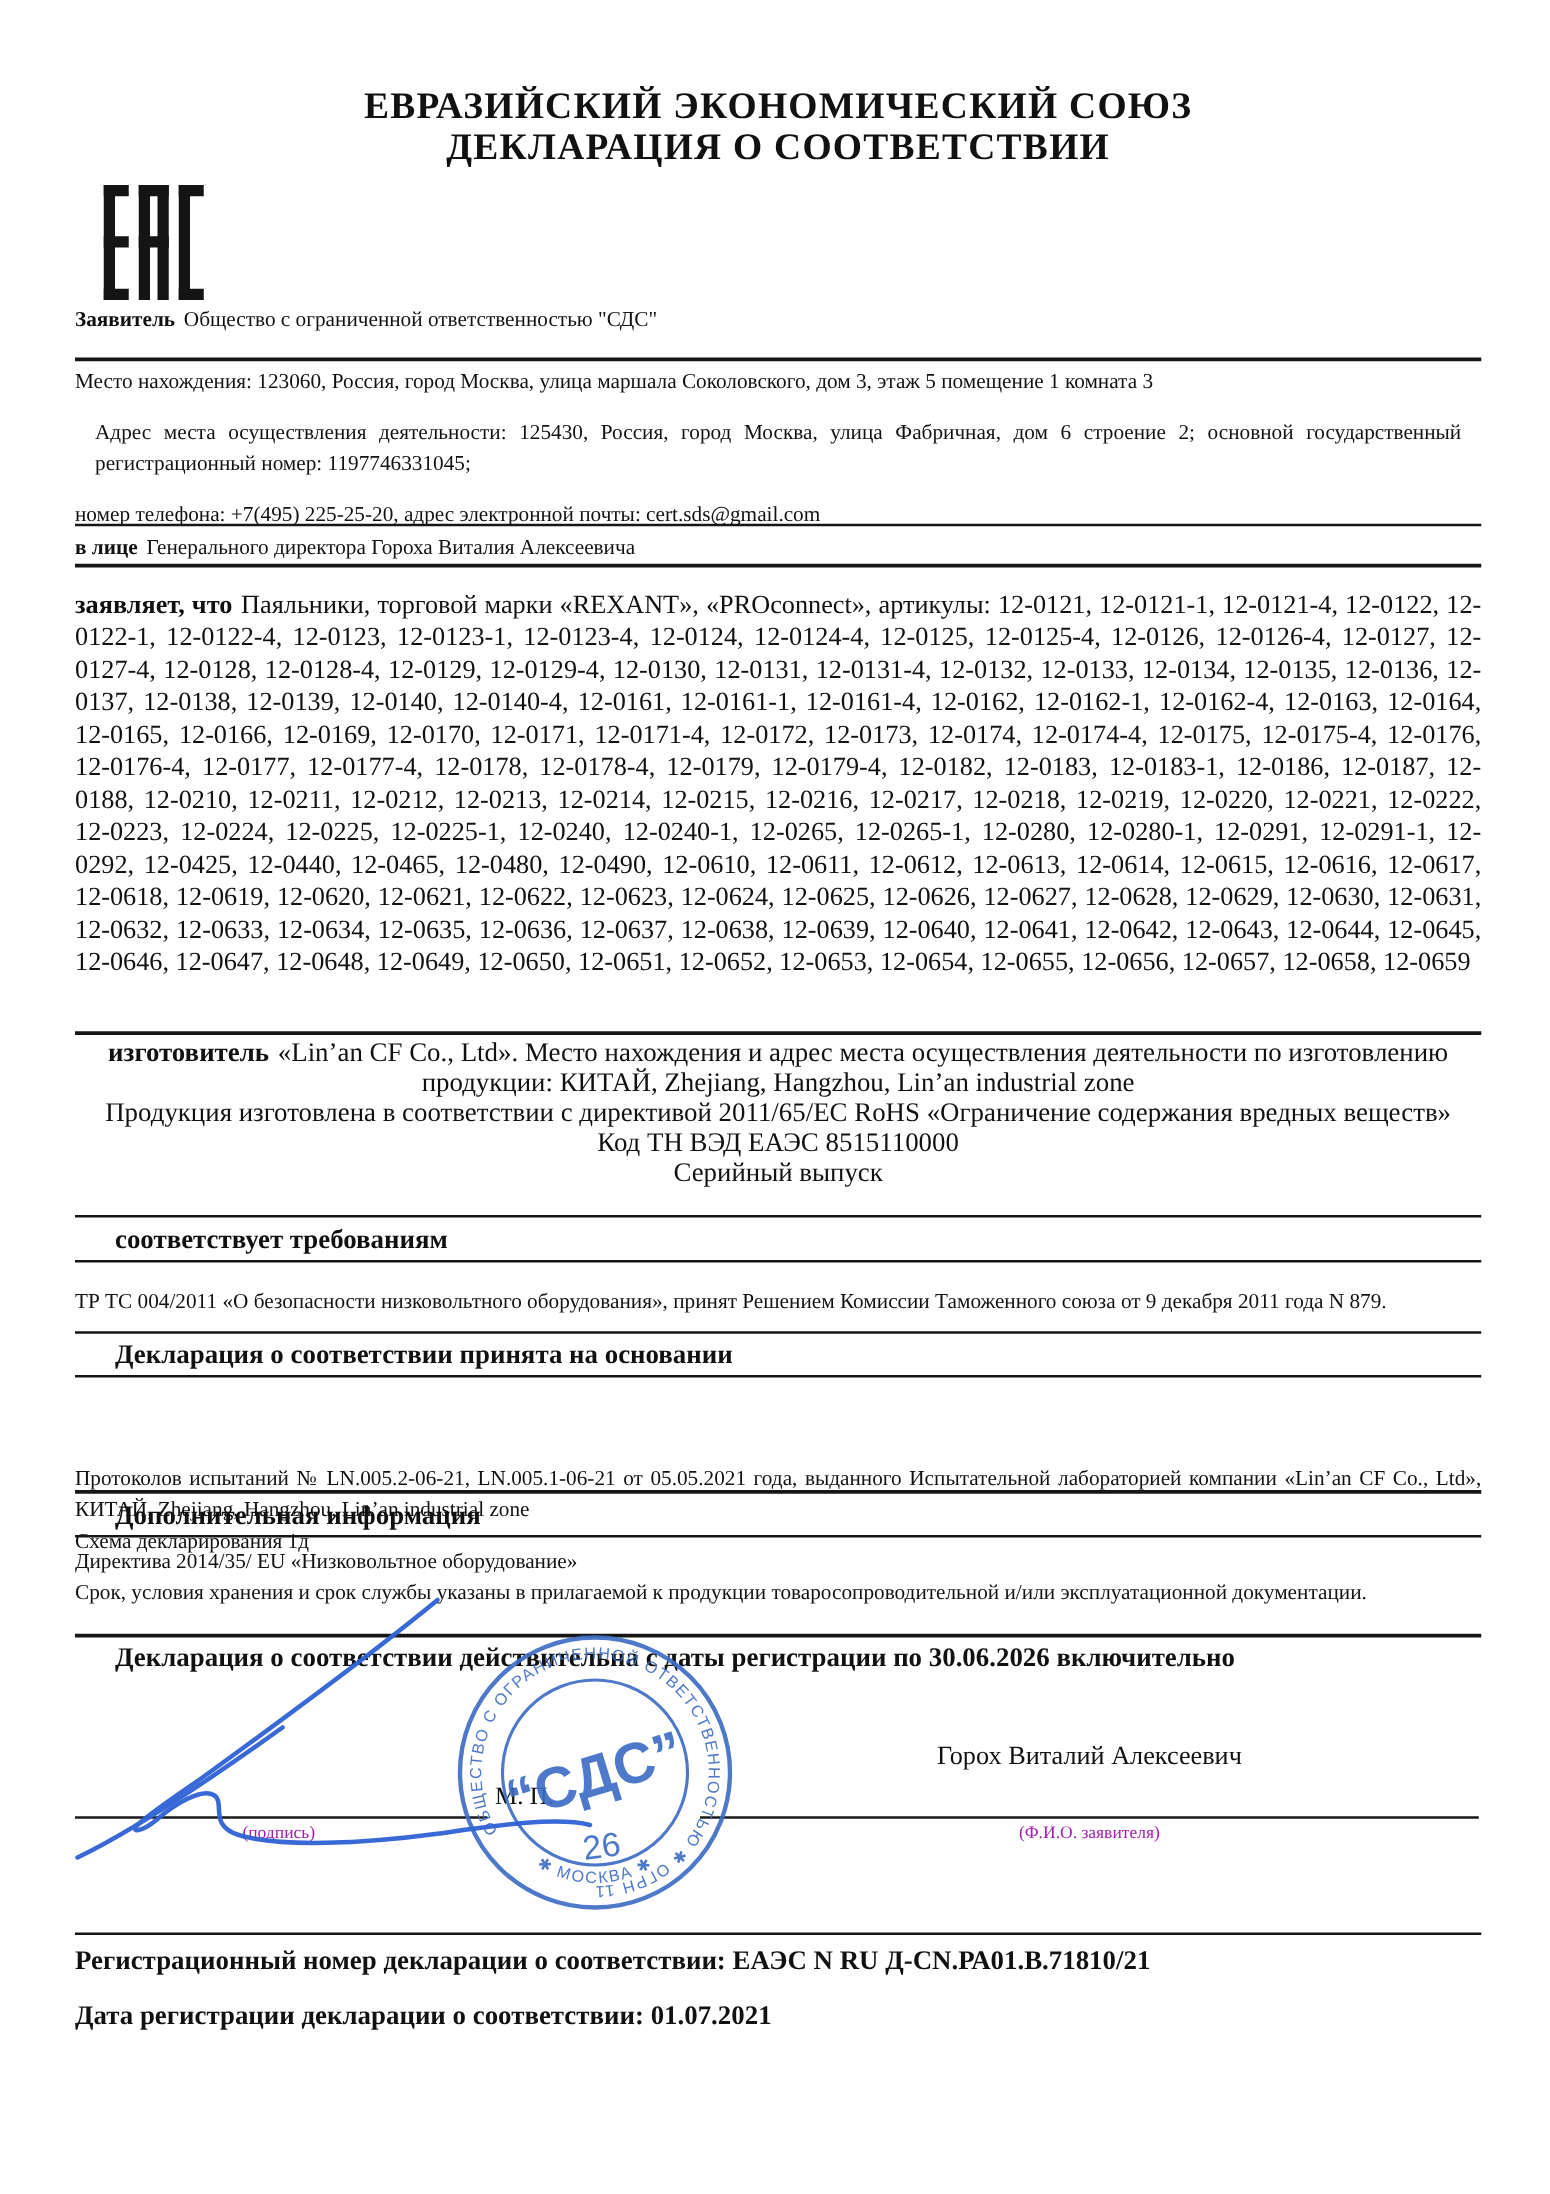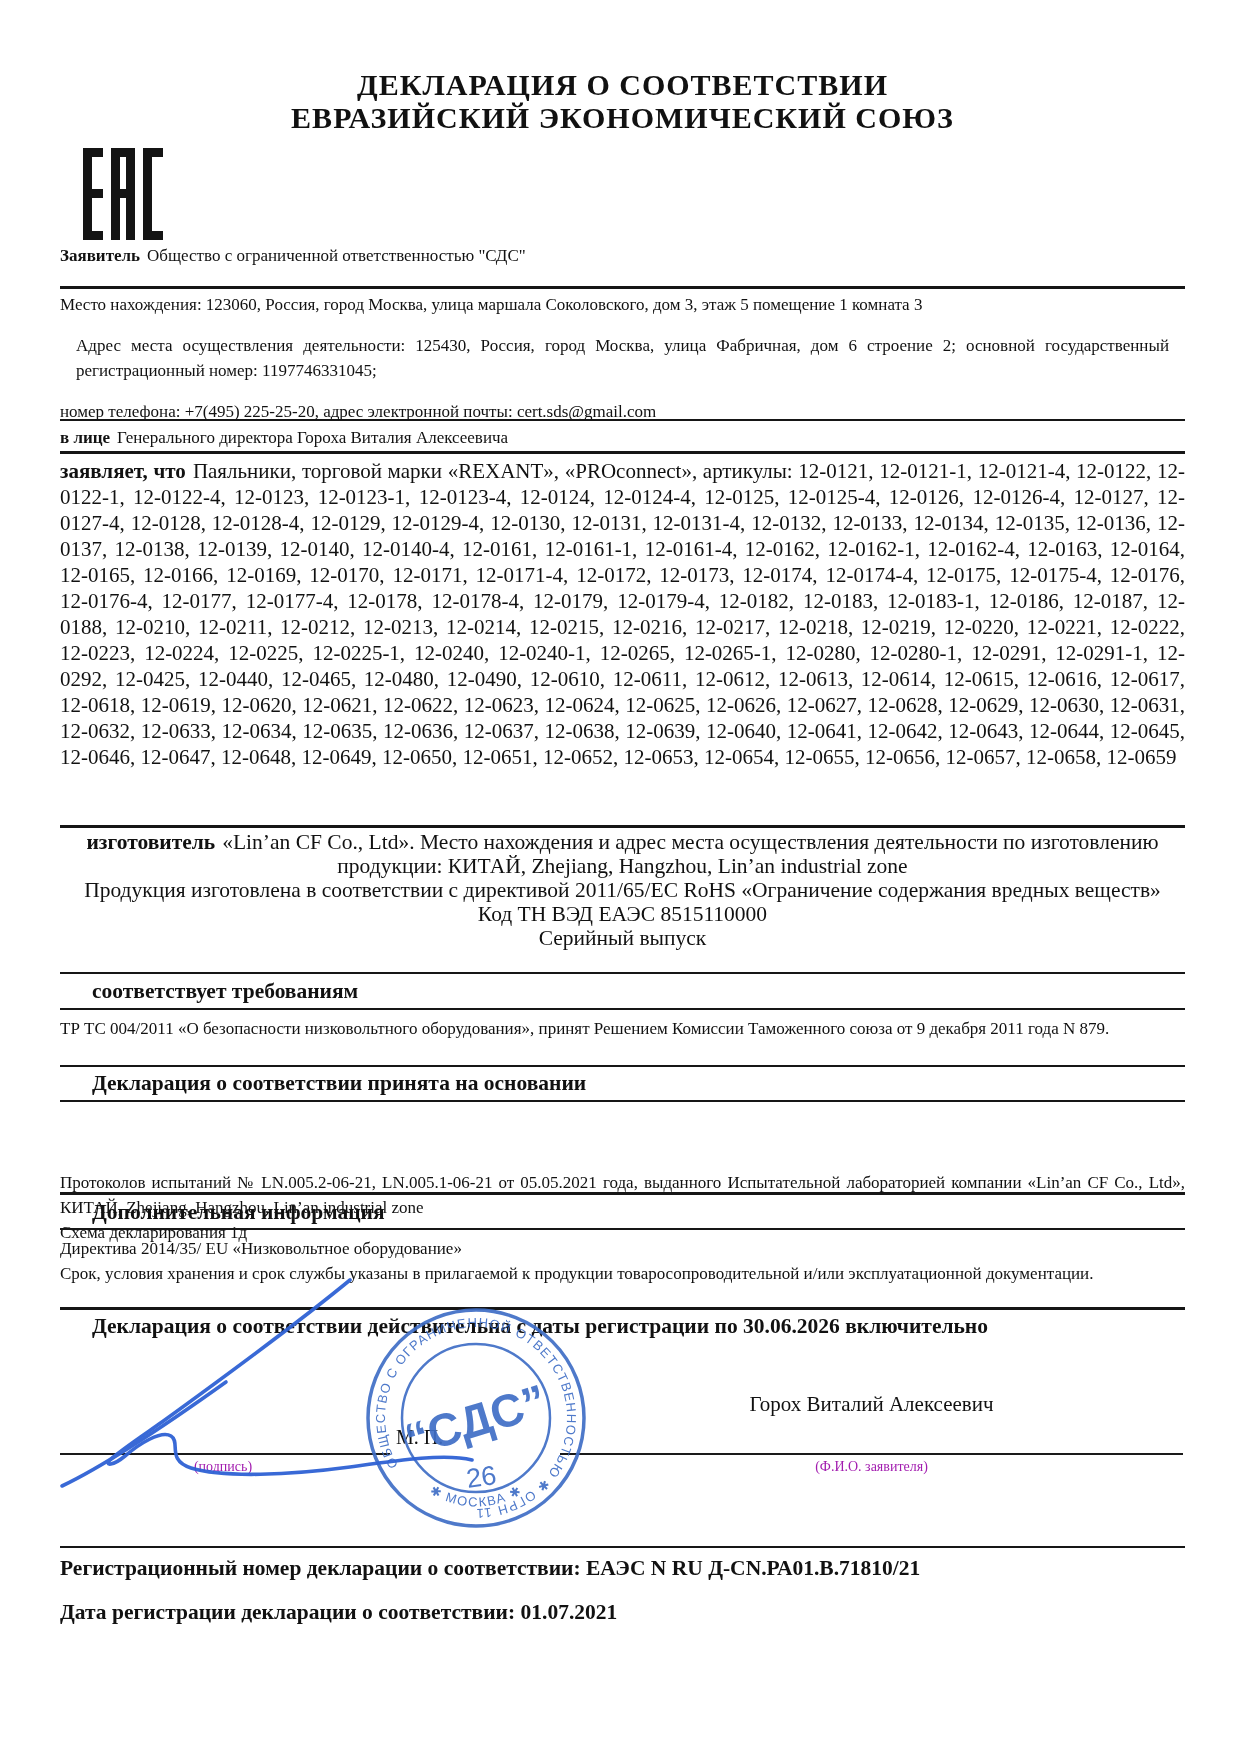--- a/index.html
+++ b/index.html
@@ -12,41 +12,41 @@
     overflow:hidden;
   }
   .abs{position:absolute;}
   .titles{left:60px;width:1125px;top:68px;text-align:center;font-weight:bold;
           font-size:30px;line-height:33px;letter-spacing:1px;}
   .hr{left:60px;width:1125px;background:#161616;}
   .hr.thin{height:2px;}
   .hr.thick{height:3px;}
   .line{font-size:17px;line-height:25px;}
   .lbl{font-weight:bold;margin-right:7px;}
-  .just{text-align:justify;}
+  .just{text-align:justify;margin-top:12px;}
   .sec{left:60px;width:1125px;}
   .head{font-weight:bold;font-size:21.5px;margin-left:32px;}
   .numbers{font-size:21px;line-height:26px;}
   .manuf p{margin:0;font-size:21.5px;line-height:24px;text-align:center;}
   .cap{font-size:14px;color:#a21caf;}
   .center{text-align:center;}
   .sigline{background:#1a1a1a;height:2px;}
   .stamp-wrap{left:364px;top:1306px;width:224px;height:224px;z-index:3;opacity:.92;}
   .sig-wrap{left:48px;top:1270px;width:440px;height:235px;z-index:4;opacity:.95;}
   .mp{left:396px;top:1426px;font-size:20px;z-index:2;color:#111;}
   .footerline{font-weight:bold;font-size:21.5px;}
 </style>
 </head>
 <body>
 
 <div class="page">
 
   <div class="abs titles">
+    <div>ЕВРАЗИЙСКИЙ ЭКОНОМИЧЕСКИЙ СОЮЗ</div>
     <div>ДЕКЛАРАЦИЯ О СООТВЕТСТВИИ</div>
-    <div>ЕВРАЗИЙСКИЙ ЭКОНОМИЧЕСКИЙ СОЮЗ</div>
   </div>
 
   <div class="abs" style="left:80px;top:148px;width:86px;height:92px;">
     <svg width="86" height="92" viewBox="0 0 80 92">
       <g fill="#141414">
         <rect x="0" y="0" width="9" height="92"></rect>
           <rect x="0" y="0" width="20" height="9"></rect>
         <rect x="0" y="41" width="20" height="9"></rect>
           <rect x="0" y="83" width="20" height="9"></rect>
         <rect x="28" y="0" width="9" height="92"></rect>

